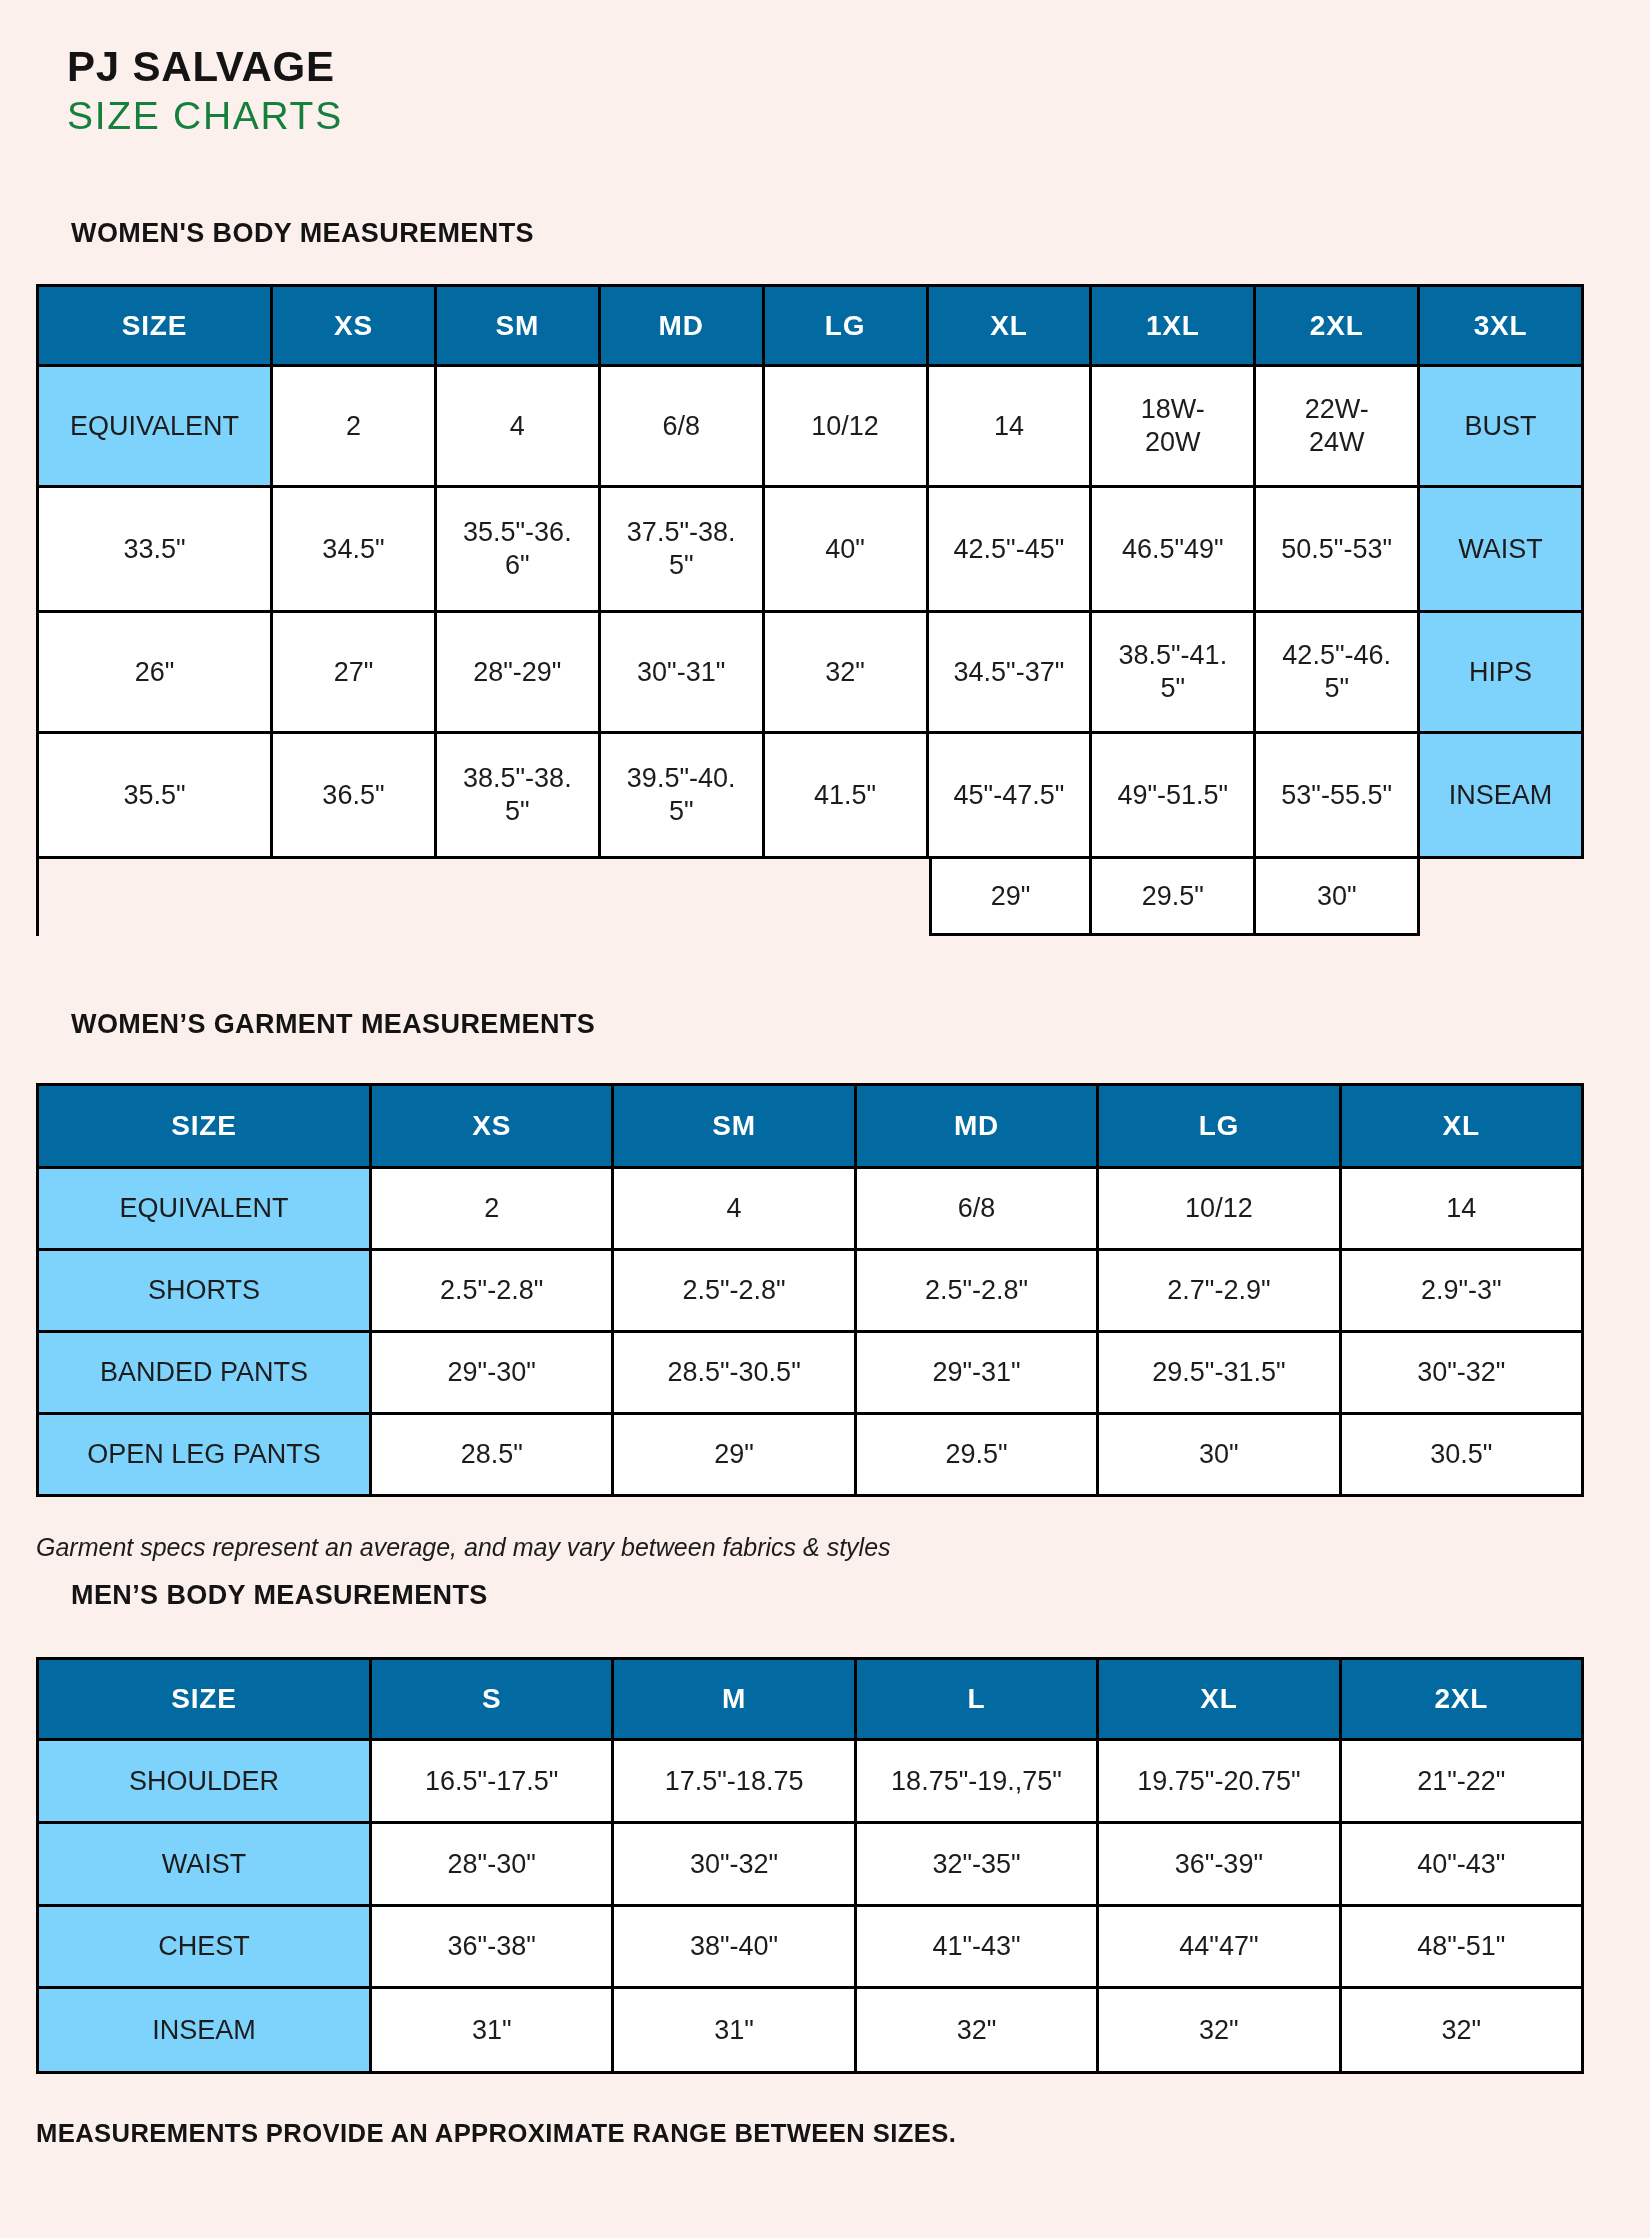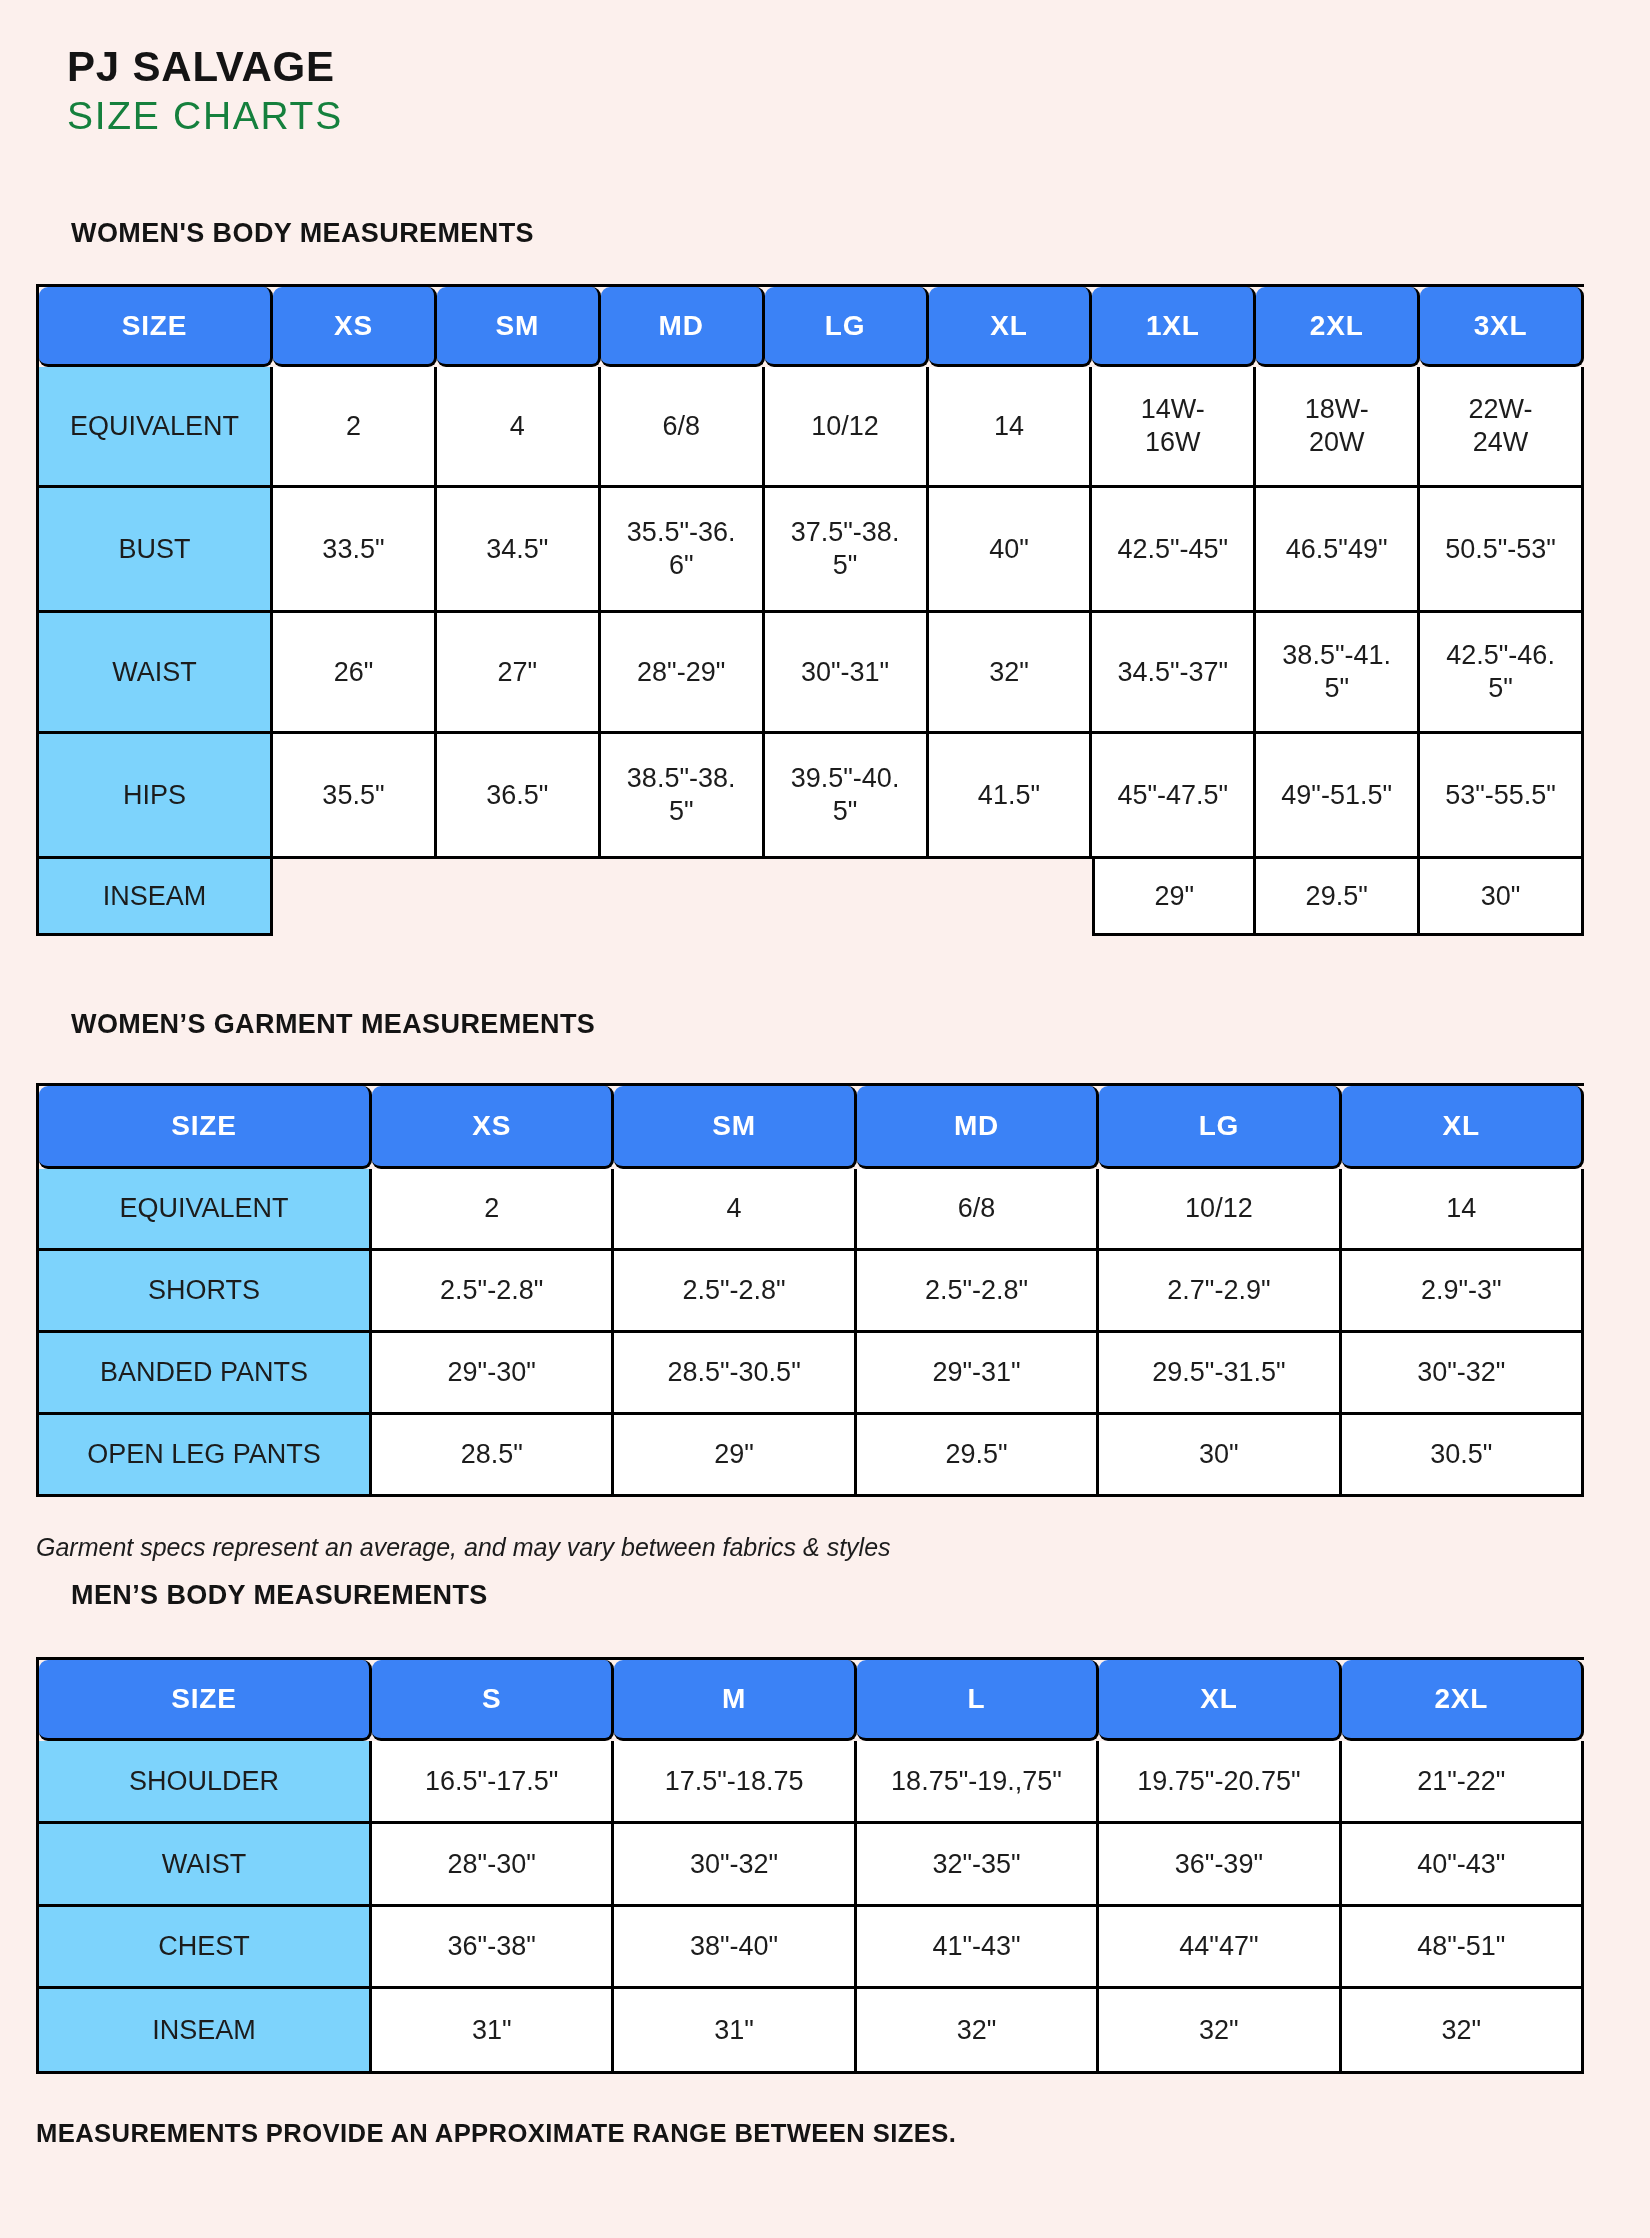--- a/index.html
+++ b/index.html
@@ -54,26 +54,25 @@
     border-bottom: 3.3px solid #000;
     display: flex;
     align-items: center;
     justify-content: center;
     text-align: center;
     white-space: pre-line;
     line-height: 1.22;
     padding: 0 5px;
   }
   .header-cell {
-    background: #3b82f6;
+    background: #0369a1;
     color: #FFFFFF;
     font-weight: 700;
     font-size: 28px;
     letter-spacing: 0.8px;
-    border-radius: 9px;
   }
   .label-cell {
     background: #7dd3fc;
     font-size: 27px;
   }
   .value-cell {
     background: #FFFFFF;
     font-size: 27px;
   }
   .ghost-cell {
@@ -116,22 +115,20 @@
       <div class="cell header-cell">XL</div>
       <div class="cell header-cell">1XL</div>
       <div class="cell header-cell">2XL</div>
       <div class="cell header-cell">3XL</div>
       <div class="cell label-cell">EQUIVALENT</div>
       <div class="cell value-cell">2</div>
       <div class="cell value-cell">4</div>
       <div class="cell value-cell">6/8</div>
       <div class="cell value-cell">10/12</div>
       <div class="cell value-cell">14</div>
-      <div class="cell value-cell">14W-
-16W</div>
       <div class="cell value-cell">18W-
 20W</div>
       <div class="cell value-cell">22W-
 24W</div>
       <div class="cell label-cell">BUST</div>
       <div class="cell value-cell">33.5"</div>
       <div class="cell value-cell">34.5"</div>
       <div class="cell value-cell">35.5"-36.
 6"</div>
       <div class="cell value-cell">37.5"-38.

